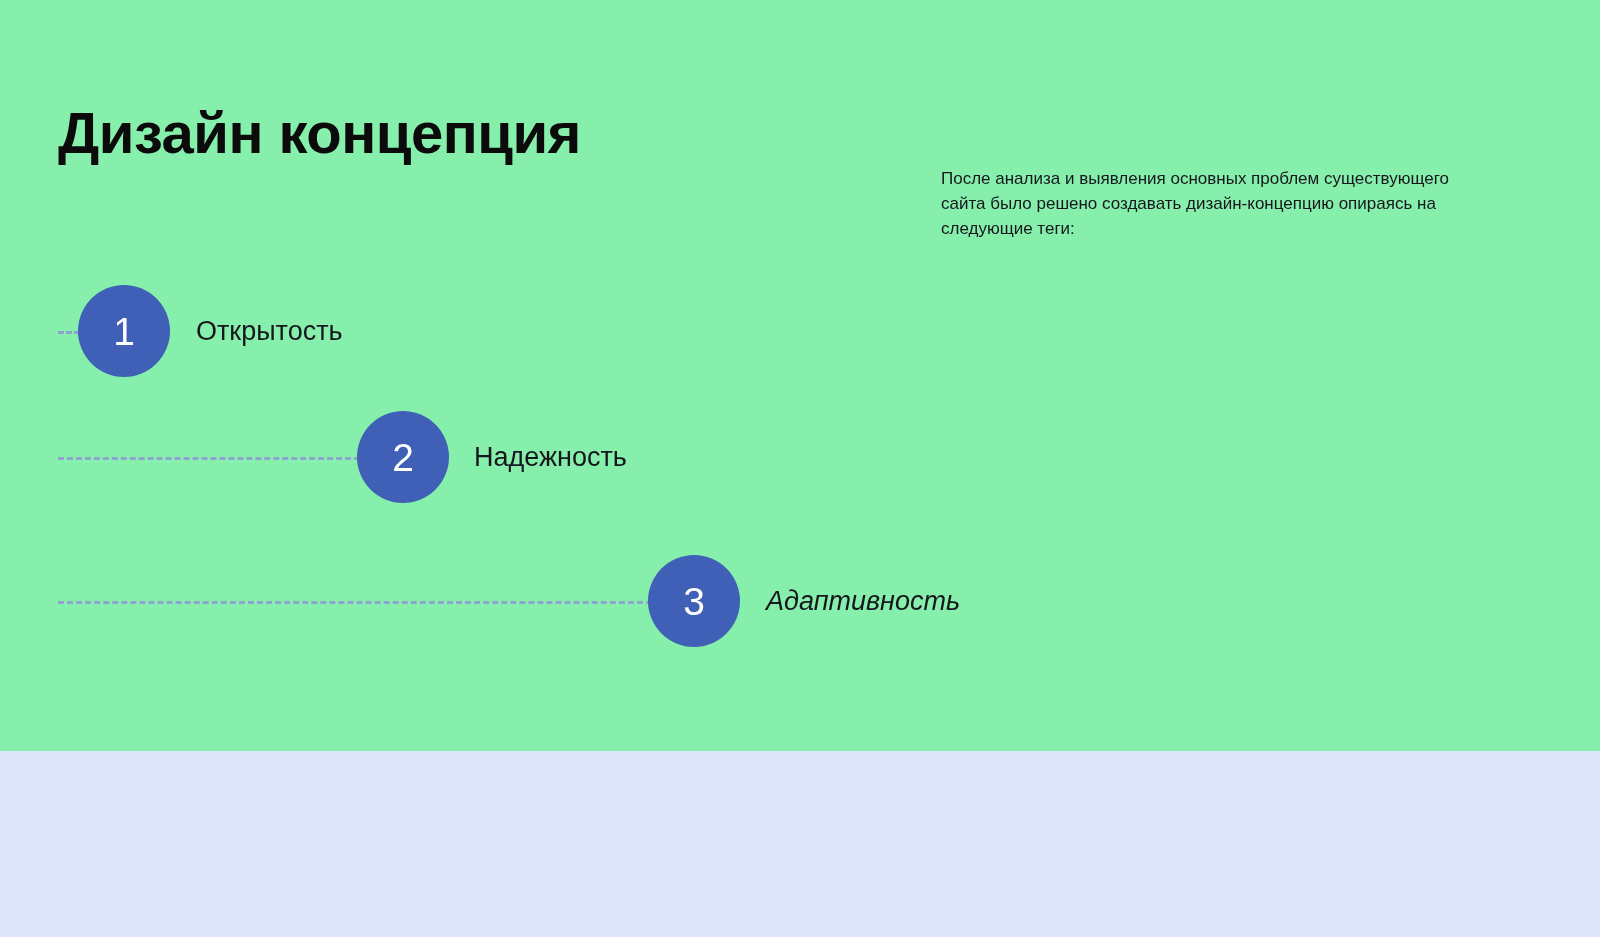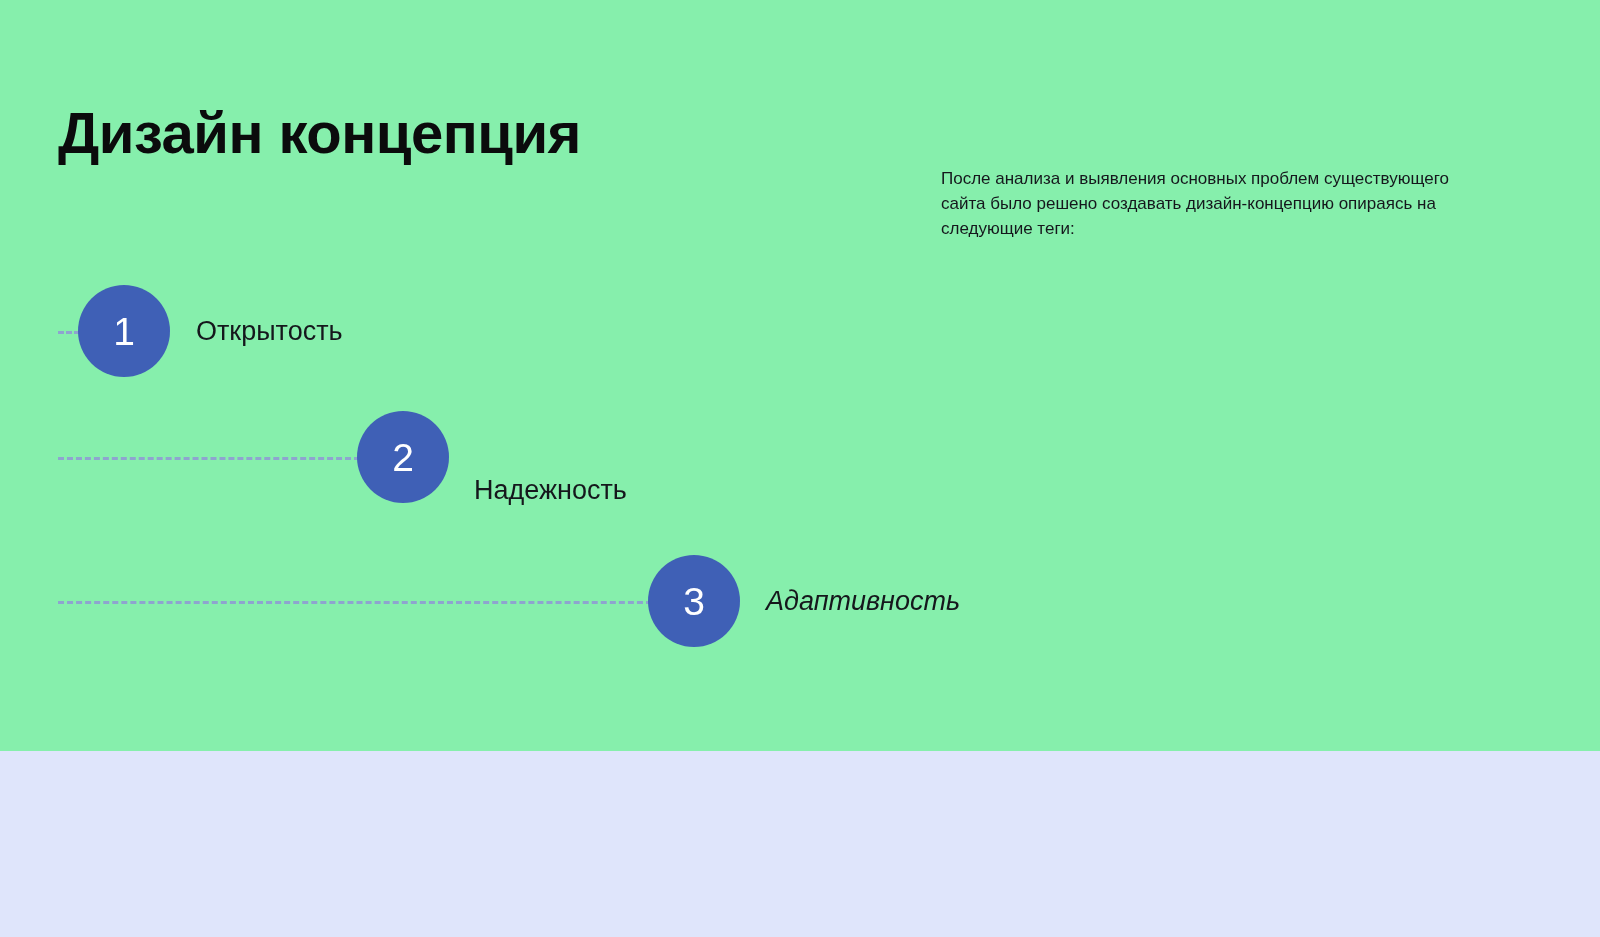--- a/index.html
+++ b/index.html
@@ -105,21 +105,21 @@
     position: absolute;
     top: 28px;
     font-size: 27px;
     font-weight: 400;
     color: #15171c;
     white-space: nowrap;
     line-height: 36px;
   }
 
   .step-row.row-1 .step-label { left: 196px; }
-  .step-row.row-2 .step-label { left: 474px; margin-top: 33px; }
+  .step-row.row-2 .step-label { left: 474px; }
   .step-row.row-3 .step-label { left: 766px; font-style: italic; }
 </style>
 </head>
 <body>
 
 <div class="slide">
 
   <h1 class="slide-title">Дизайн концепция</h1>
 
   <p class="intro-paragraph">После анализа и выявления основных проблем существующего сайта было решено создавать дизайн-концепцию опираясь на следующие теги:</p>

